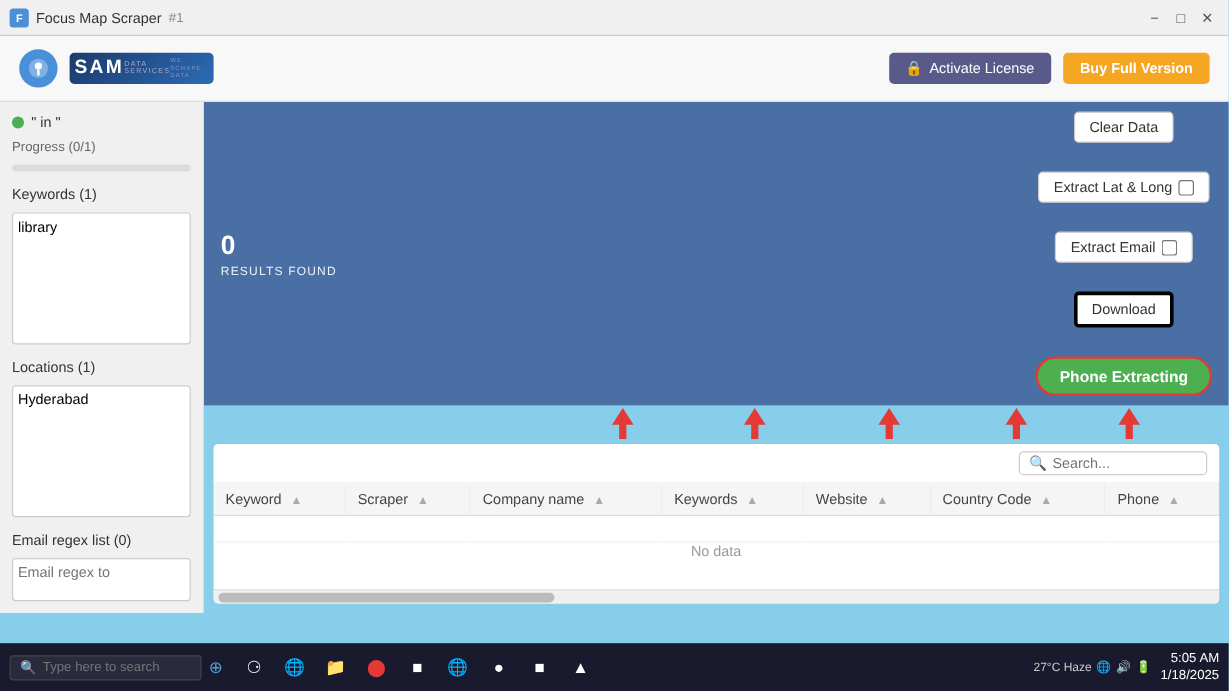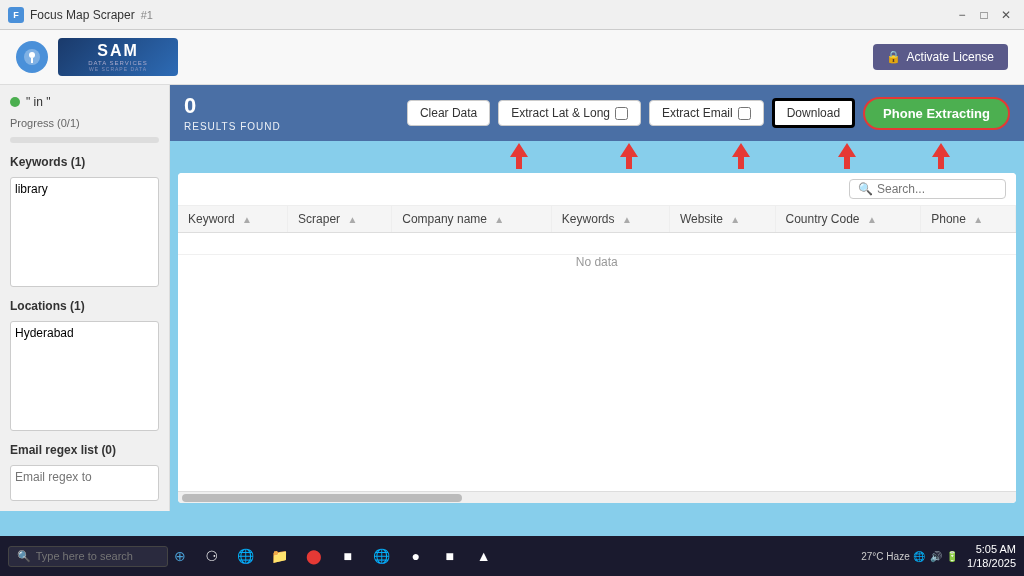--- a/index.html
+++ b/index.html
@@ -82,25 +82,24 @@
       border-radius: 50%;
       display: flex;
       align-items: center;
       justify-content: center;
       color: white;
       font-size: 14px;
       font-weight: bold;
     }
     .logo-img {
       width: 120px;
-      height: 38px;
+      height: 26px;
       background: linear-gradient(135deg, #1a3a6b, #2d6bb5);
       border-radius: 4px;
       display: flex;
-      flex-direction: column;
       align-items: center;
       justify-content: center;
       padding: 4px;
     }
     .logo-img .sam {
       font-size: 16px;
       font-weight: bold;
       color: white;
       letter-spacing: 2px;
     }
@@ -178,21 +177,21 @@
       border-radius: 3px;
       overflow: hidden;
     }
     .progress-bar-fill {
       height: 100%;
       background: #4a90d9;
       width: 0%;
     }
     .section-label {
       font-size: 12px;
-      font-weight: bold;
+      font-weight: normal;
       color: #333;
       margin-top: 4px;
     }
     .sidebar-textarea {
       width: 100%;
       height: 110px;
       border: 1px solid #ccc;
       border-radius: 3px;
       padding: 4px;
       font-size: 12px;
@@ -229,21 +228,22 @@
       display: block;
     }
     .results-text {
       font-size: 10px;
       letter-spacing: 1px;
       opacity: 0.9;
     }
     .toolbar-buttons {
       display: flex;
       align-items: center;
-      gap: 8px;
+      gap: 24px;
+      flex-direction: column;
     }
     .btn-clear {
       background: white;
       color: #333;
       border: 1px solid #ccc;
       padding: 5px 12px;
       border-radius: 4px;
       cursor: pointer;
       font-size: 12px;
     }
@@ -473,20 +473,21 @@
       <span class="sam">SAM</span>
       <span class="sub">DATA SERVICES</span>
       <span class="sub" style="font-size:5px;opacity:0.7;">WE SCRAPE DATA</span>
     </div>
   </div>
   <div class="header-buttons">
     <button class="btn-activate">
       <span>🔒</span>
       <span>Activate License</span>
     </button>
+    <button class="btn-buy">Buy Full Version</button>
   </div>
 </div>
 
 <div class="main-layout">
 
   <div class="sidebar">
     <div class="status-line">
       <div class="status-dot"></div>
       <span>" in "</span>
     </div>

